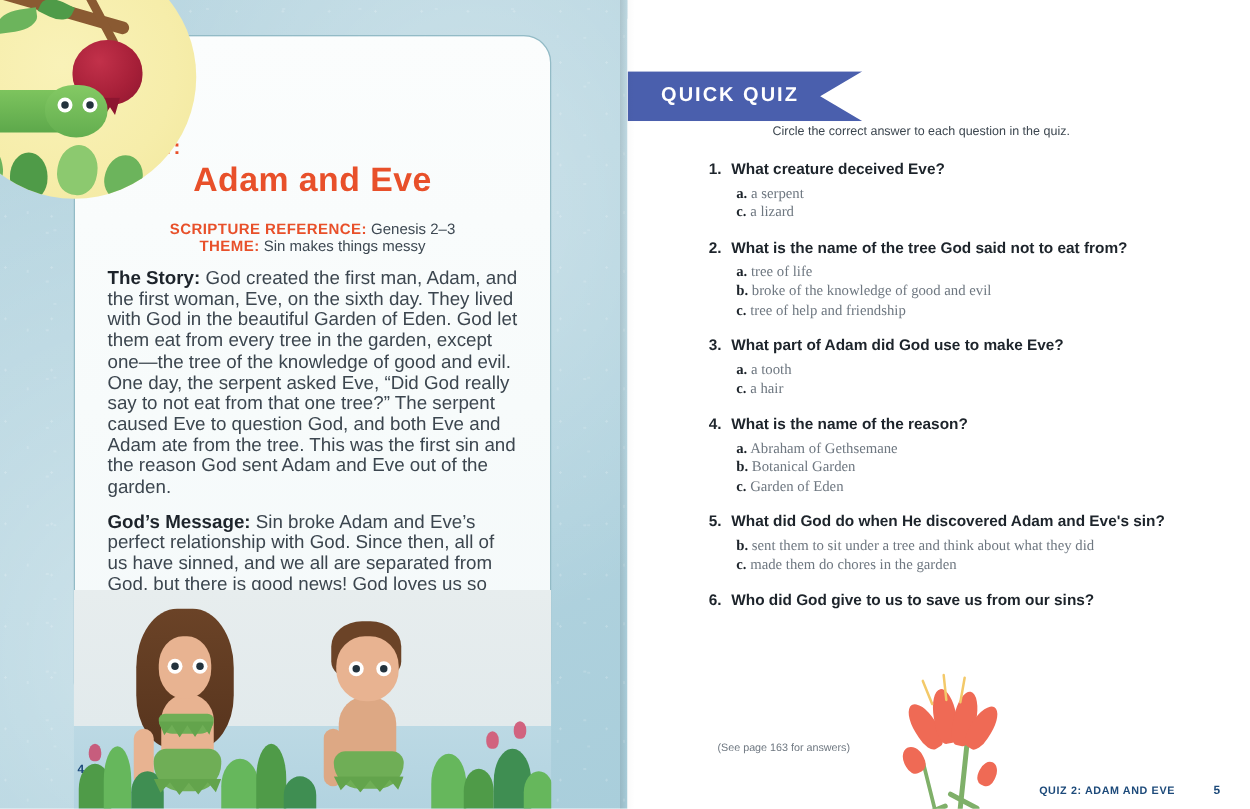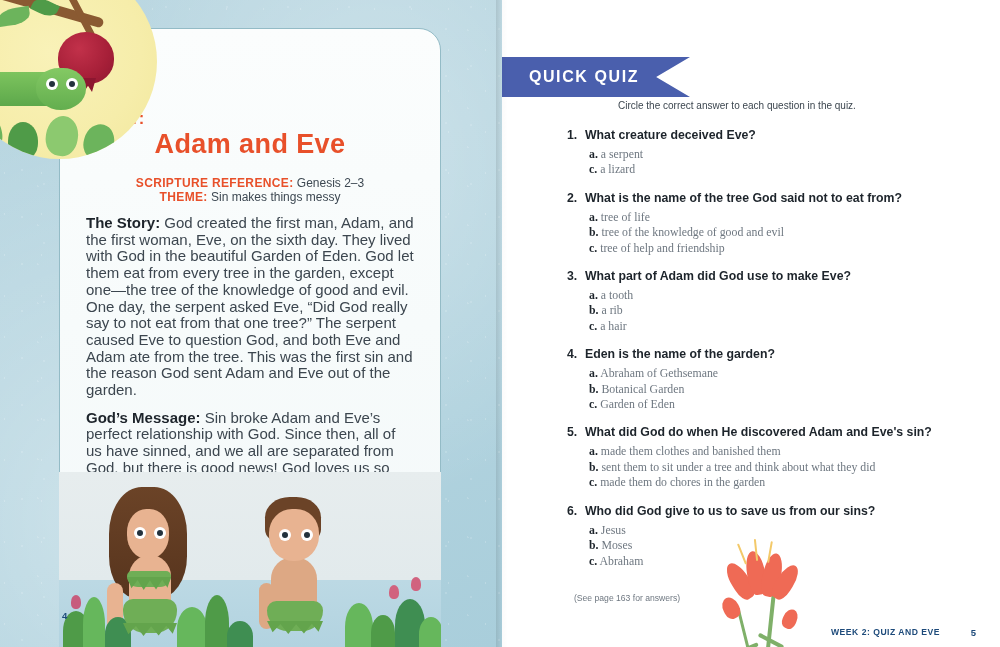--- a/index.html
+++ b/index.html
@@ -282,66 +282,59 @@
           <div class="opt"><span class="opt-let">c.</span> <span>a lizard</span></div>
         </div>
       </div>
 
       <div class="q">
         <div class="q-head">
           <span class="q-num">2.</span><span class="q-text">What is the name of the tree God said not to eat from?</span>
         </div>
         <div class="opts">
           <div class="opt"><span class="opt-let">a.</span> <span>tree of life</span></div>
-          <div class="opt"><span class="opt-let">b.</span> <span>tree of the knowledge of good and evil</span></div>
+          <div class="opt"><span class="opt-let">b.</span> <span>broke of the knowledge of good and evil</span></div>
           <div class="opt"><span class="opt-let">c.</span> <span>tree of help and friendship</span></div>
         </div>
       </div>
 
       <div class="q">
         <div class="q-head">
           <span class="q-num">3.</span><span class="q-text">What part of Adam did God use to make Eve?</span>
         </div>
         <div class="opts">
           <div class="opt"><span class="opt-let">a.</span> <span>a tooth</span></div>
-          <div class="opt"><span class="opt-let">b.</span> <span>a rib</span></div>
           <div class="opt"><span class="opt-let">c.</span> <span>a hair</span></div>
         </div>
       </div>
 
       <div class="q">
         <div class="q-head">
-          <span class="q-num">4.</span><span class="q-text">Eden is the name of the garden?</span>
+          <span class="q-num">4.</span><span class="q-text">What is the name of the reason?</span>
         </div>
         <div class="opts">
           <div class="opt"><span class="opt-let">a.</span> <span>Abraham of Gethsemane</span></div>
           <div class="opt"><span class="opt-let">b.</span> <span>Botanical Garden</span></div>
           <div class="opt"><span class="opt-let">c.</span> <span>Garden of Eden</span></div>
         </div>
       </div>
 
       <div class="q">
         <div class="q-head">
           <span class="q-num">5.</span><span class="q-text">What did God do when He discovered Adam and Eve's sin?</span>
         </div>
         <div class="opts">
-          <div class="opt"><span class="opt-let">a.</span> <span>made them clothes and banished them</span></div>
           <div class="opt"><span class="opt-let">b.</span> <span>sent them to sit under a tree and think about what they did</span></div>
           <div class="opt"><span class="opt-let">c.</span> <span>made them do chores in the garden</span></div>
         </div>
       </div>
 
       <div class="q">
         <div class="q-head">
           <span class="q-num">6.</span><span class="q-text">Who did God give to us to save us from our sins?</span>
-        </div>
-        <div class="opts">
-          <div class="opt"><span class="opt-let">a.</span> <span>Jesus</span></div>
-          <div class="opt"><span class="opt-let">b.</span> <span>Moses</span></div>
-          <div class="opt"><span class="opt-let">c.</span> <span>Abraham</span></div>
         </div>
       </div>
 
     </div>
 
     <div class="flower-deco">
       <div class="stem" style="left:52px;top:42px;width:4px;height:86px;transform:rotate(6deg);"></div>
       <div class="stem" style="left:26px;top:72px;width:3px;height:54px;transform:rotate(-14deg);"></div>
       <div class="petal" style="left:14px;top:26px;width:18px;height:40px;transform:rotate(-32deg);"></div>
       <div class="petal" style="left:30px;top:16px;width:18px;height:44px;transform:rotate(-10deg);"></div>
@@ -350,18 +343,18 @@
       <div class="stamen" style="left:24px;top:8px;width:2px;height:22px;transform:rotate(-22deg);"></div>
       <div class="stamen" style="left:38px;top:4px;width:2px;height:22px;transform:rotate(-6deg);"></div>
       <div class="stamen" style="left:52px;top:6px;width:2px;height:22px;transform:rotate(10deg);"></div>
       <div class="bud" style="left:6px;top:62px;width:16px;height:22px;transform:rotate(-28deg);"></div>
       <div class="bud" style="left:66px;top:74px;width:14px;height:20px;transform:rotate(24deg);"></div>
       <div class="stem" style="left:40px;top:104px;width:28px;height:4px;background:#7fb069;transform:rotate(28deg);"></div>
       <div class="stem" style="left:16px;top:112px;width:26px;height:4px;background:#7fb069;transform:rotate(-22deg);"></div>
     </div>
 
     <div class="answers-note">(See page 163 for answers)</div>
-    <div class="footer-chapter">WEEK 2: QUIZ AND EVE</div>
+    <div class="footer-chapter">QUIZ 2: ADAM AND EVE</div>
     <div class="page-num-right">5</div>
   </div>
 
   <div class="gutter"></div>
 </div>
 
 </body></html>

